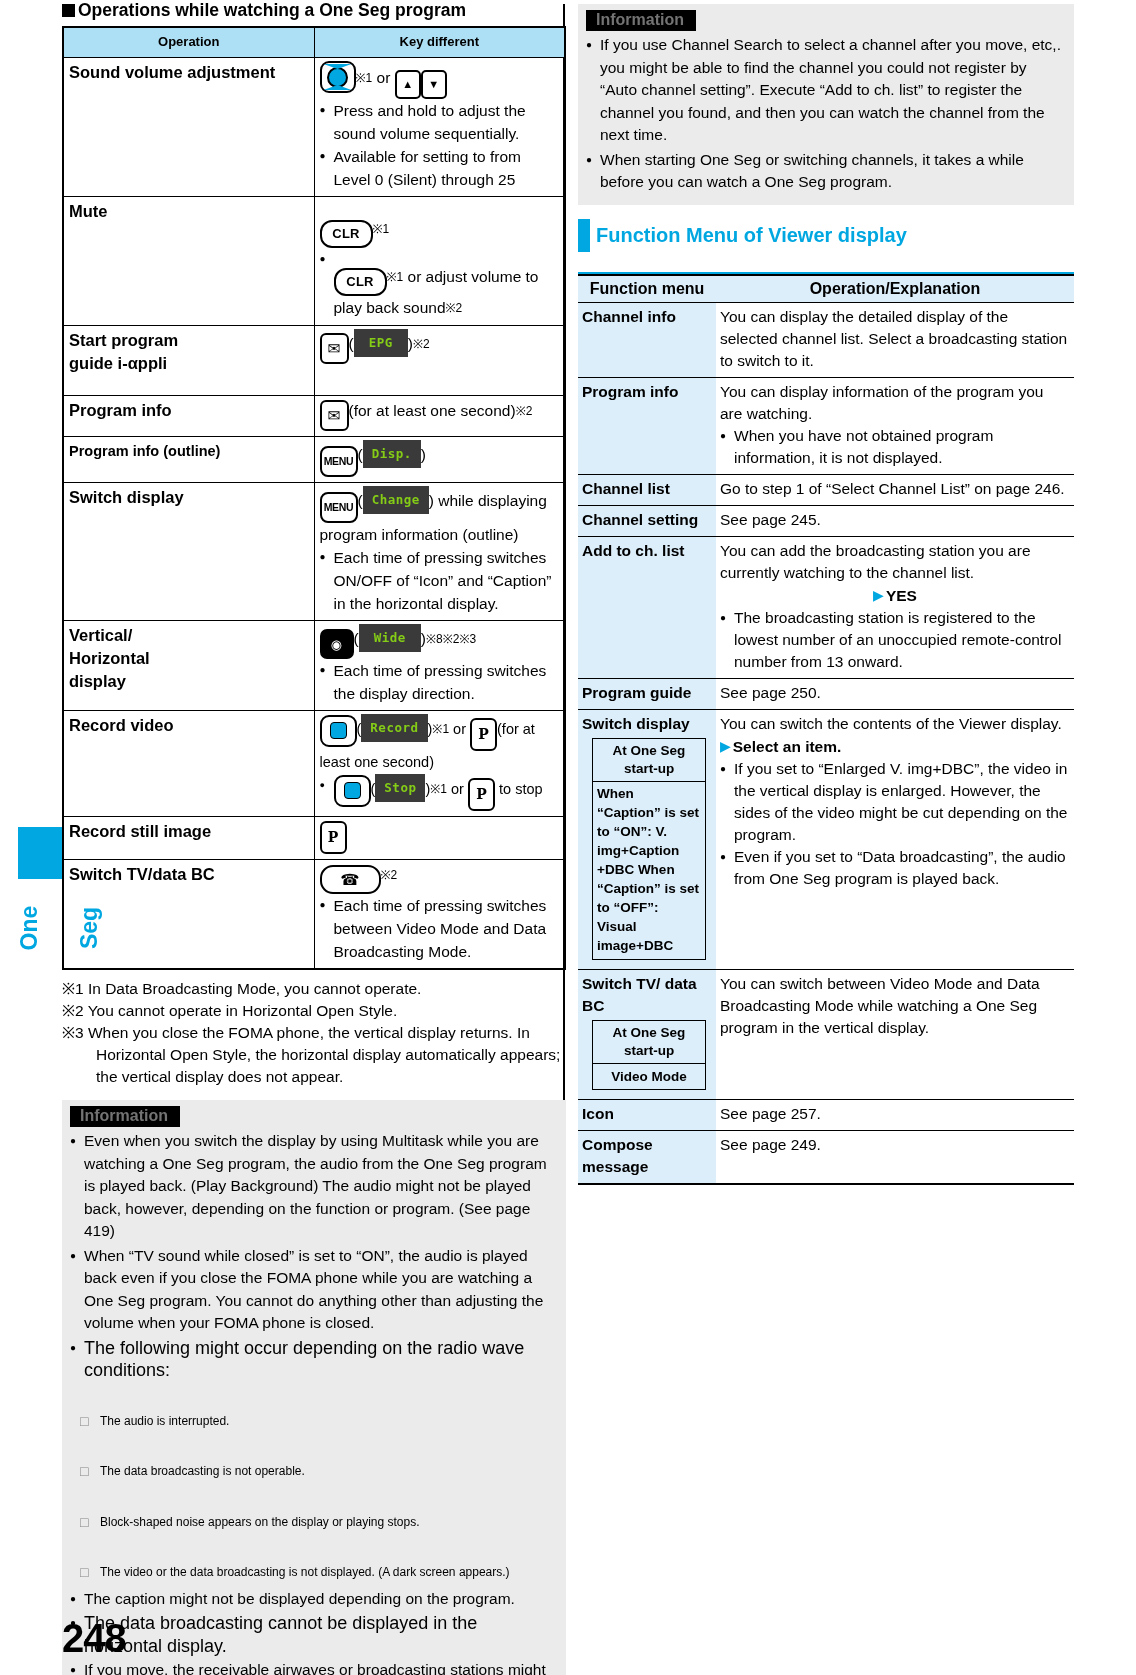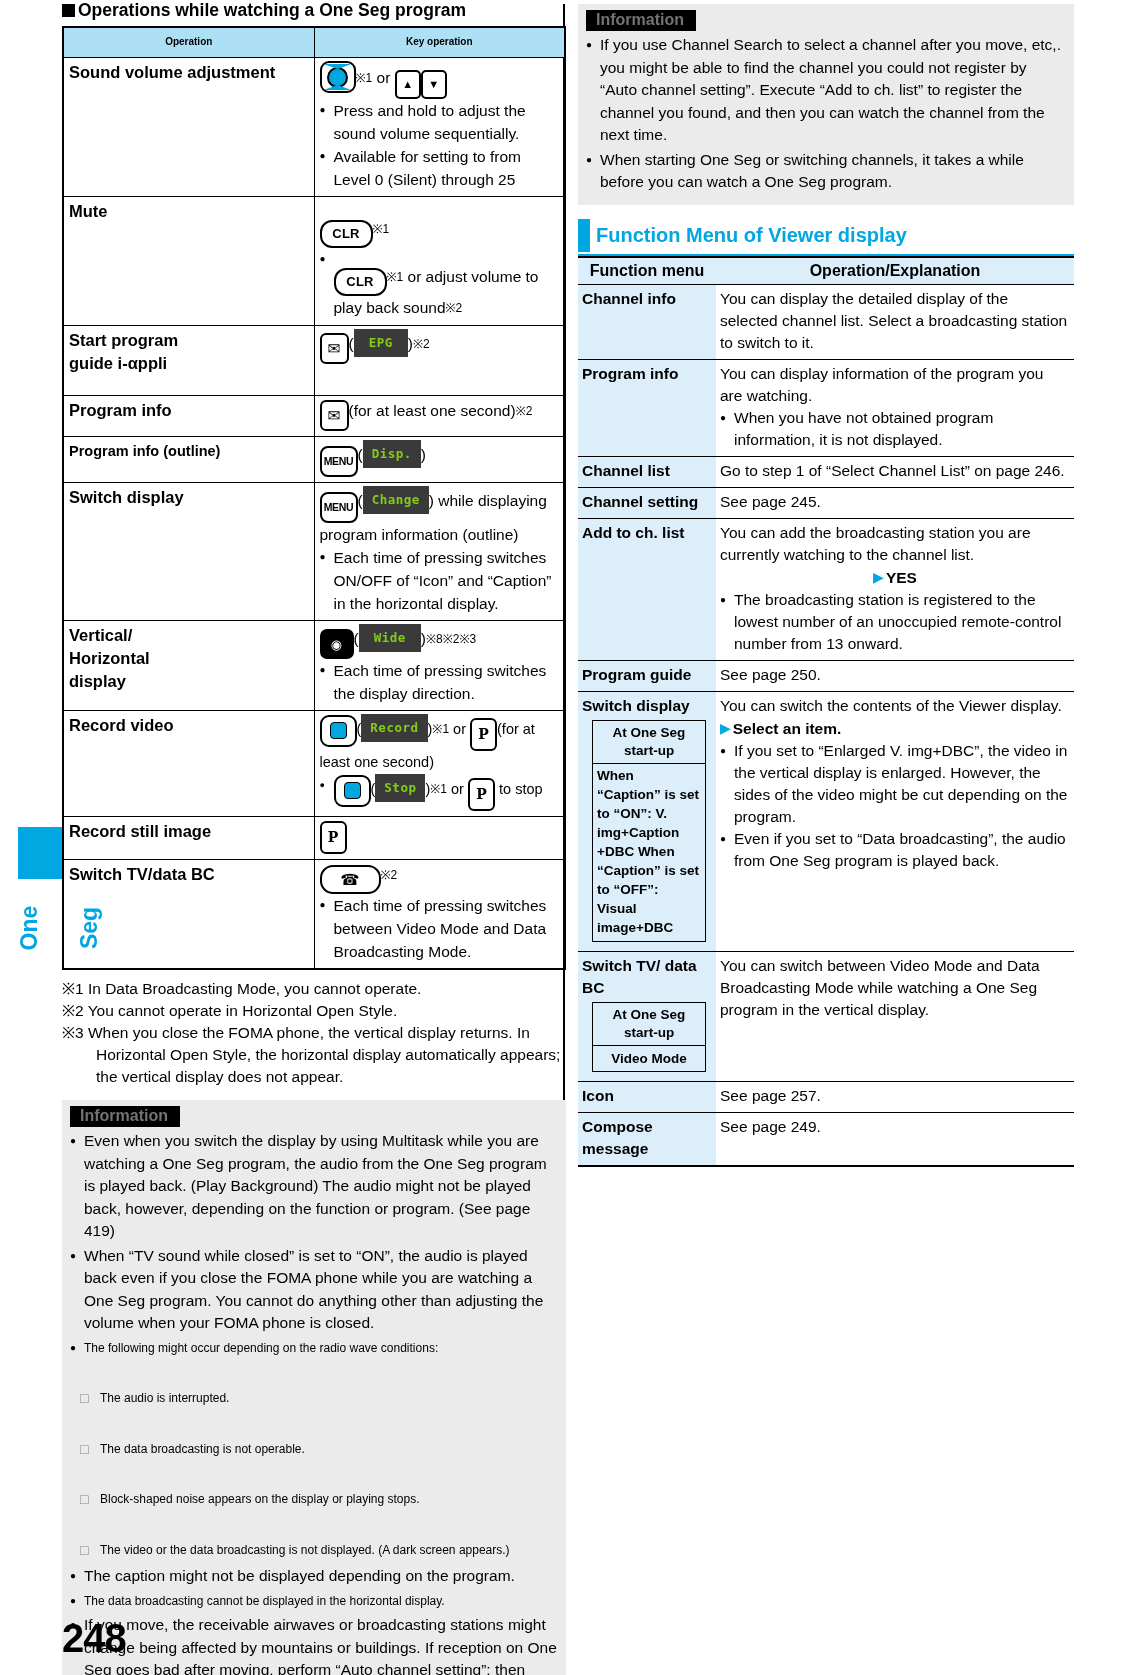--- a/index.html
+++ b/index.html
@@ -32,29 +32,29 @@
   .col-divider{position:absolute;left:563px;top:4px;width:2px;height:1575px;background:#000;}
 
   
   h2.sec-head{
     font-size:17.5px;font-weight:bold;margin:0 0 6px 0;padding:0;
     line-height:20px;
   }
   .blk{display:inline-block;width:13px;height:13px;background:#000;margin-right:3px;vertical-align:-1px;}
 
   
-  .bluehead{position:relative;margin:14px 0 0 0;padding:0 0 3px 18px;border-bottom:2px solid #00A7E1;}
+  .bluehead{position:relative;margin:14px 0 0 0;padding:0 0 21px 18px;border-bottom:2px solid #00A7E1;}
   .bluehead .bar{position:absolute;left:0;top:0;width:12px;height:33px;background:#00A7E1;}
   .bluehead .txt{color:#00A7E1;font-size:20px;font-weight:bold;line-height:32px;display:block;}
 
   
   table.mt{border-collapse:collapse;width:100%;table-layout:fixed;}
   table.mt td,table.mt th{
     border:1px solid #000;vertical-align:top;padding:3px 5px 5px 5px;
-    font-size:10px;line-height:21px;
+    font-size:13px;line-height:21px;
   }
   
   .t-ops{border:2px solid #000;}
   .t-ops th{background:#AEE0F5;text-align:center;font-size:17px;font-weight:bold;padding:5px 4px;}
   .t-ops td.op{font-weight:bold;width:152px;font-size:16.5px;line-height:23px;}
   .t-ops td.op.sm{font-size:14.5px;}
   .t-ops td.key{font-size:15.5px;line-height:23px;}
 
   
   .t-fn{border-top:2px solid #000;border-bottom:2px solid #000;width:100%;border-collapse:collapse;table-layout:fixed;}
@@ -68,21 +68,21 @@
   ul.bl{margin:0;padding:0;list-style:none;}
   ul.bl>li{position:relative;padding-left:14px;margin:0;}
   ul.bl>li:before{content:"\25CF";position:absolute;left:0;top:0;font-size:10px;line-height:22px;}
   ul.bl.sm>li:before{font-size:9px;}
 
   
   .infobox{background:#EBEBEB;padding:6px 8px 9px 8px;margin-top:12px;}
   .infotag{display:inline-block;background:#000;color:#737373;font-weight:bold;font-size:16px;
            padding:1px 12px 2px 10px;margin-bottom:3px;}
   .infobox ul.bl>li{font-size:15.5px;line-height:22.5px;margin-bottom:2px;}
-  .infobox ul.bl>li.cond{font-size:12px;}
+  .infobox ul.bl>li.cond{font-size:18px;}
   ul.sub{margin:0 0 0 10px;padding:0;list-style:none;}
   ul.sub>li{position:relative;padding-left:20px;font-size:12px;line-height:22.5px;margin-top:28px;}
   ul.sub>li:before{content:"\25A1";position:absolute;left:0;top:0;color:#888;font-size:14px;}
 
   
   .notes{margin-top:8px;font-size:15.5px;line-height:22px;}
   .notes .n{display:block;padding-left:34px;text-indent:-34px;}
 
   
   .kc{display:inline-flex;align-items:center;justify-content:center;vertical-align:-5px;}
@@ -125,21 +125,21 @@
   <div class="col-divider"></div>
 
   <div class="col-left">
 
     <h2 class="sec-head"><span class="blk"></span><span>Operations while watching a One Seg program</span></h2>
 
     <table class="mt t-ops">
       <tbody>
           <tr>
         <th>Operation</th>
-        <th>Key operation</th>
+        <th>Key different</th>
       </tr>
 
       <tr>
         <td class="op">Sound volume adjustment</td>
         <td class="key">
           <span class="kc k-nav">
                 <span class="ring"></span>
               </span><span class="sup">※1</span>&nbsp;or&nbsp;<span class="kc k-arrow">▲</span><span class="kc k-arrow">▼</span>
           <ul class="bl">
             <li>Press and hold to adjust the sound volume sequentially.</li>

